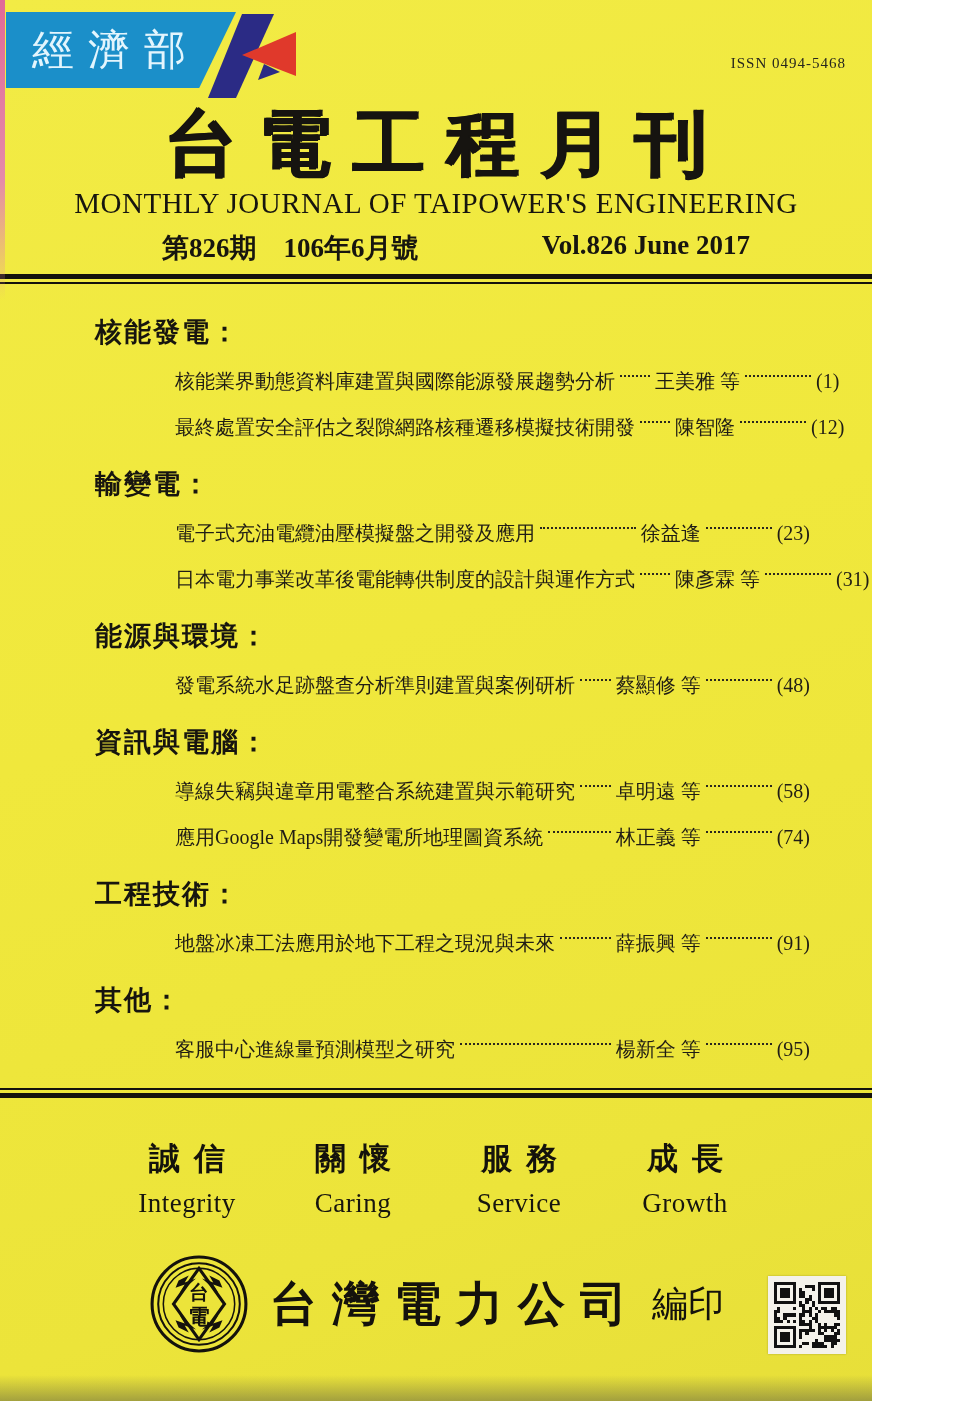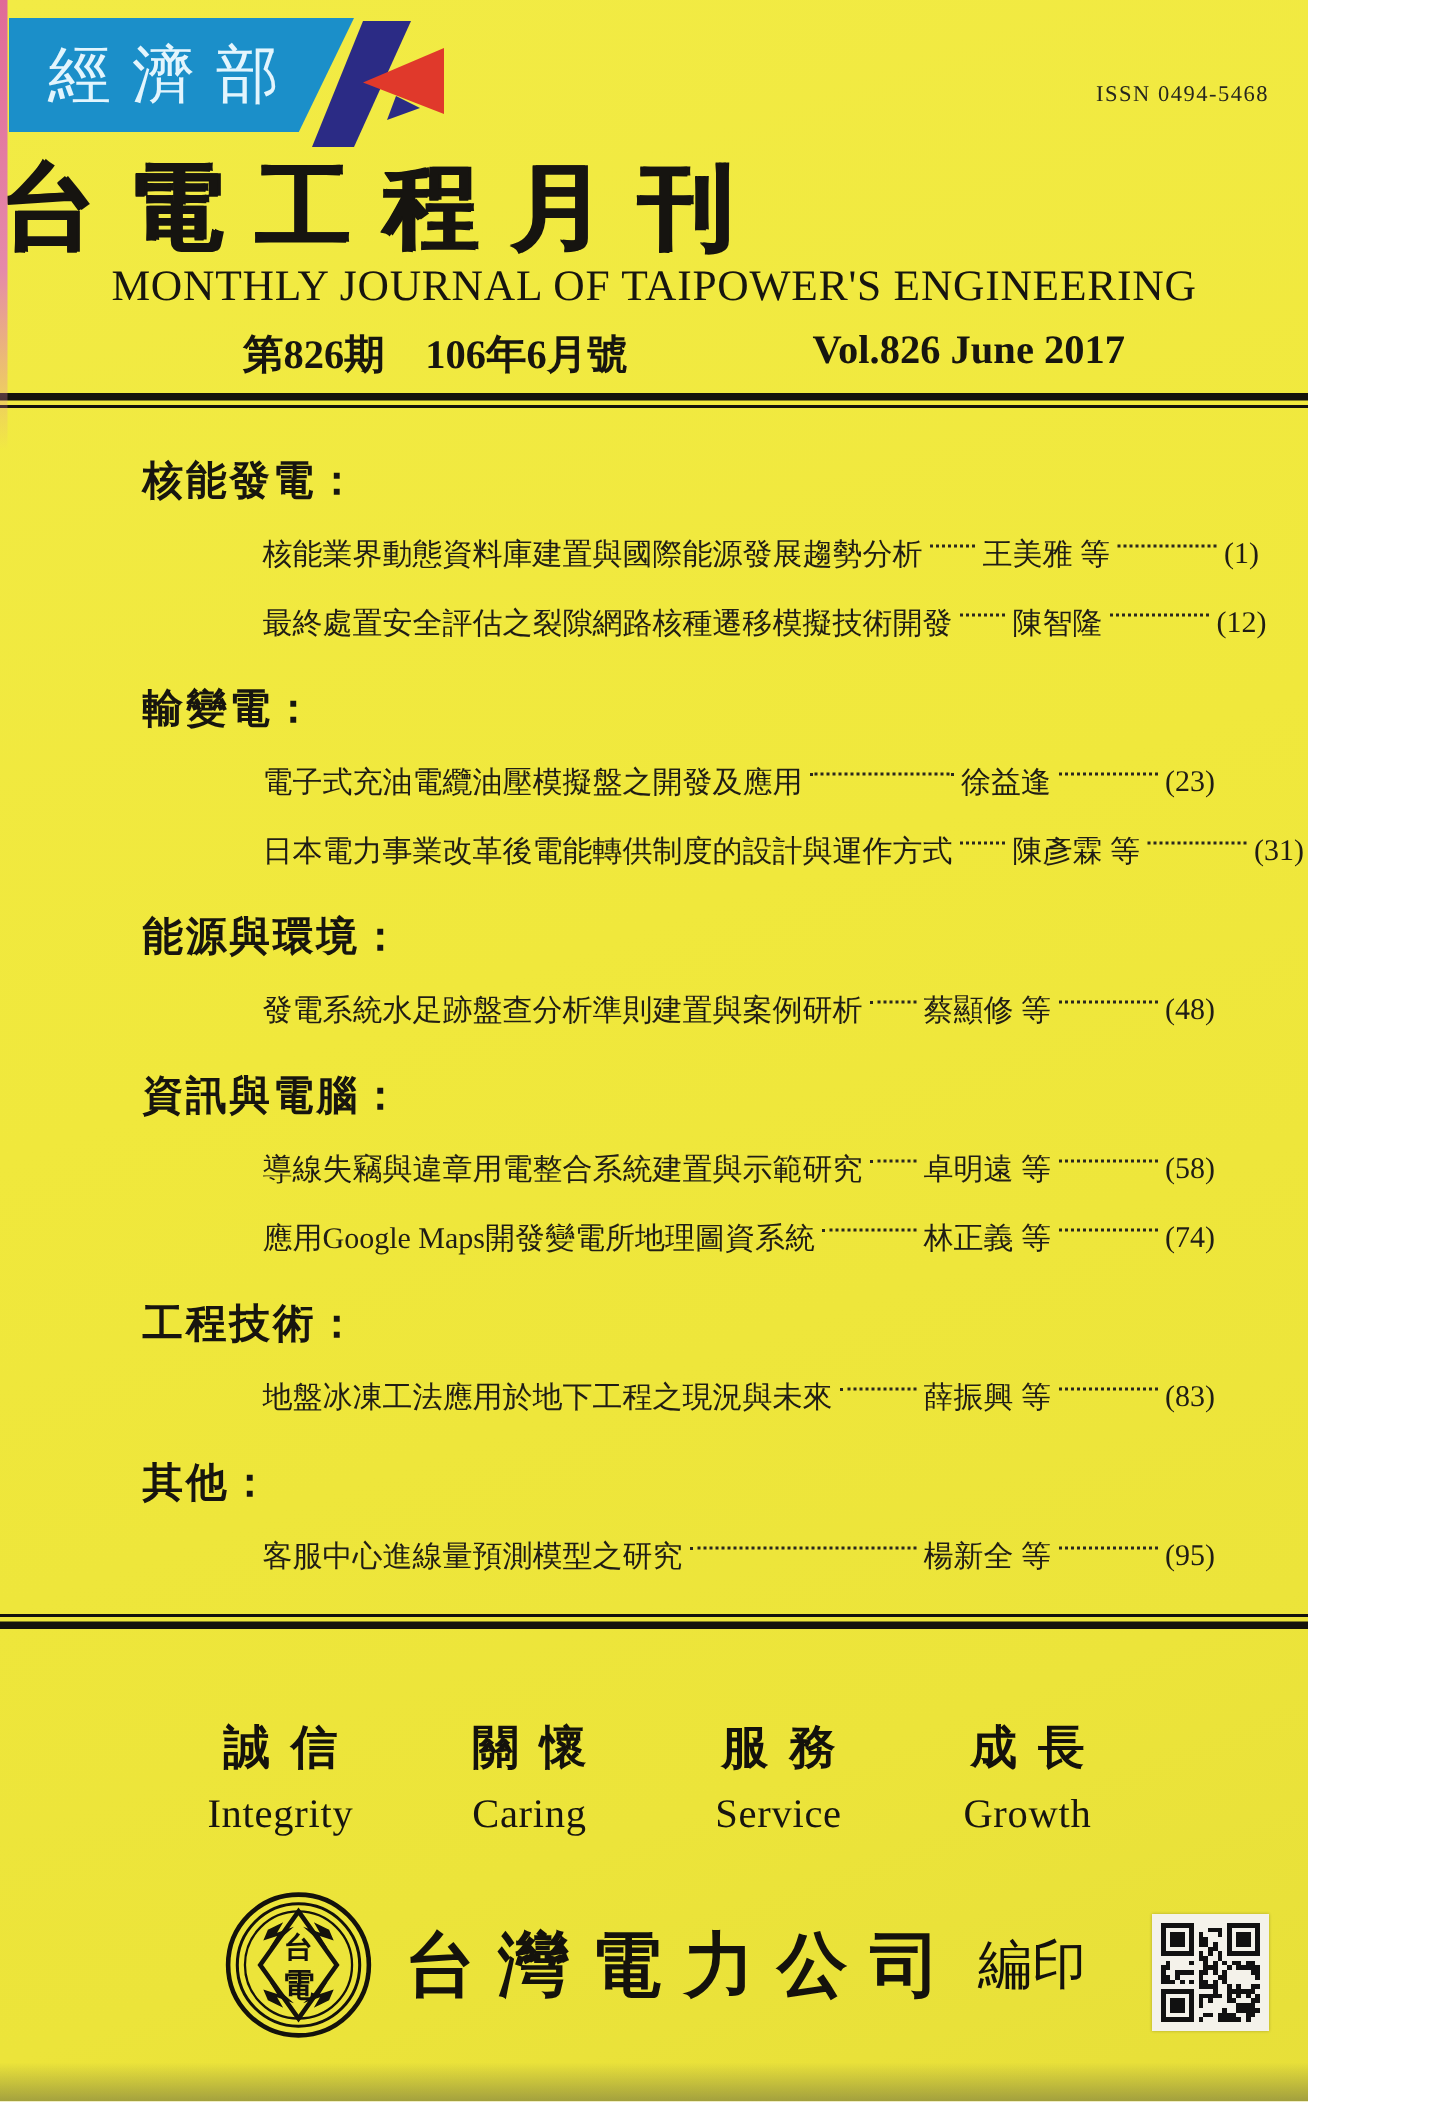--- a/index.html
+++ b/index.html
@@ -15,41 +15,41 @@
     background:linear-gradient(rgba(110,110,60,0),rgba(104,106,66,.55));}
   
   .ministry-banner{position:absolute;left:6px;top:12px;width:230px;height:76px;
     background:#1b8fc9;clip-path:polygon(0 0,100% 0,84% 100%,0 100%);
     display:flex;align-items:center;}
   .ministry-text{font-family:"Liberation Sans","DejaVu Sans",sans-serif;
     font-size:42px;color:#e3f5fd;letter-spacing:14px;padding-left:26px;white-space:nowrap;}
   .moea-logo{position:absolute;left:206px;top:14px;width:96px;height:84px;}
   .issn{position:absolute;top:55px;right:26px;font-size:15px;letter-spacing:1px;color:#26261e;}
   
-  .title{margin-top:96px;text-align:left;font-size:63px;font-weight:900;
+  .title{margin-top:96px;text-align:center;font-size:72px;font-weight:900;
     letter-spacing:22px;line-height:1.35;white-space:nowrap;color:#161410;
-    text-shadow:2px 0 0 #161410,0 1px 0 #161410;}
+    text-shadow:2px 0 0 #161410,0 1px 0 #161410;padding-left:20px;}
   .subtitle{margin-top:-6px;text-align:center;font-size:29px;letter-spacing:.5px;color:#17150f;}
   .issue-row{display:flex;justify-content:space-between;margin:10px 122px 0 162px;
     font-size:27px;font-weight:700;color:#17150f;}
   .rule{margin-top:8px;height:0;border-top:5px solid #14120c;border-bottom:2px solid #14120c;
     padding-top:3px;background:transparent;}
   .rule-bottom{border-top:2px solid #14120c;border-bottom:5px solid #14120c;margin-top:6px;}
   
   .toc{margin:30px 62px 0 95px;}
   .toc-section{margin-bottom:16px;}
   .toc-heading{font-size:27px;font-weight:700;letter-spacing:2px;margin-bottom:8px;color:#17150f;}
   .toc-entry{display:flex;align-items:center;height:46px;padding-left:80px;font-size:20px;color:#201d15;}
   .entry-title{white-space:nowrap;}
   .leader{flex:1;border-bottom:2px dotted #2a271d;margin:0 5px;transform:translateY(-5px);min-width:30px;}
   .leader2{flex:0 0 66px;}
   .entry-author{white-space:nowrap;}
   .entry-page{white-space:nowrap;}
   
-  .slogans{margin-top:58px;display:flex;justify-content:center;gap:62px;}
+  .slogans{margin-top:40px;display:flex;justify-content:center;gap:62px;}
   .slogan{text-align:center;}
   .slogan-cn{font-size:31px;font-weight:900;letter-spacing:14px;padding-left:14px;color:#14120c;}
   .slogan-en{font-size:27px;margin-top:8px;letter-spacing:.5px;color:#17150f;}
   
   .publisher{margin-top:34px;display:flex;align-items:center;justify-content:center;gap:20px;}
   .tp-logo{width:102px;height:102px;flex:0 0 auto;}
   .pub-name{font-size:47px;font-weight:700;letter-spacing:15px;white-space:nowrap;color:#14120c;}
   .pub-suffix{font-size:36px;font-weight:500;margin-left:-10px;white-space:nowrap;color:#14120c;}
   
   .qr-box{position:absolute;right:26px;top:1276px;width:78px;height:78px;background:#f4f2ea;
@@ -149,21 +149,21 @@
           <span class="entry-page">(74)</span>
         </div>
       </div>
       <div class="toc-section">
         <div class="toc-heading">工程技術：</div>
         <div class="toc-entry">
           <span class="entry-title">地盤冰凍工法應用於地下工程之現況與未來</span>
           <span class="leader"></span>
           <span class="entry-author">薛振興 等</span>
           <span class="leader leader2"></span>
-          <span class="entry-page">(83)</span>
+          <span class="entry-page">(91)</span>
         </div>
       </div>
       <div class="toc-section">
         <div class="toc-heading">其他：</div>
         <div class="toc-entry">
           <span class="entry-title">客服中心進線量預測模型之研究</span>
           <span class="leader"></span>
           <span class="entry-author">楊新全 等</span>
           <span class="leader leader2"></span>
           <span class="entry-page">(95)</span>

